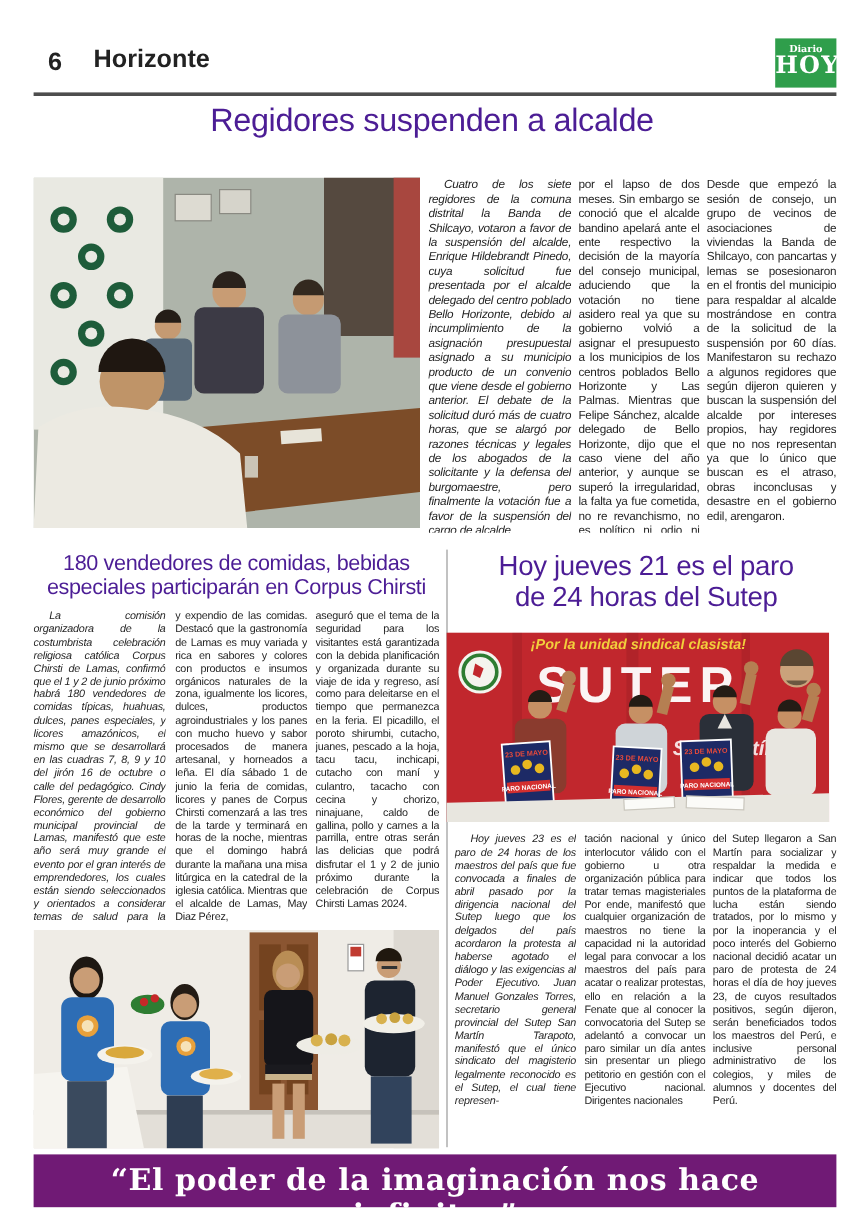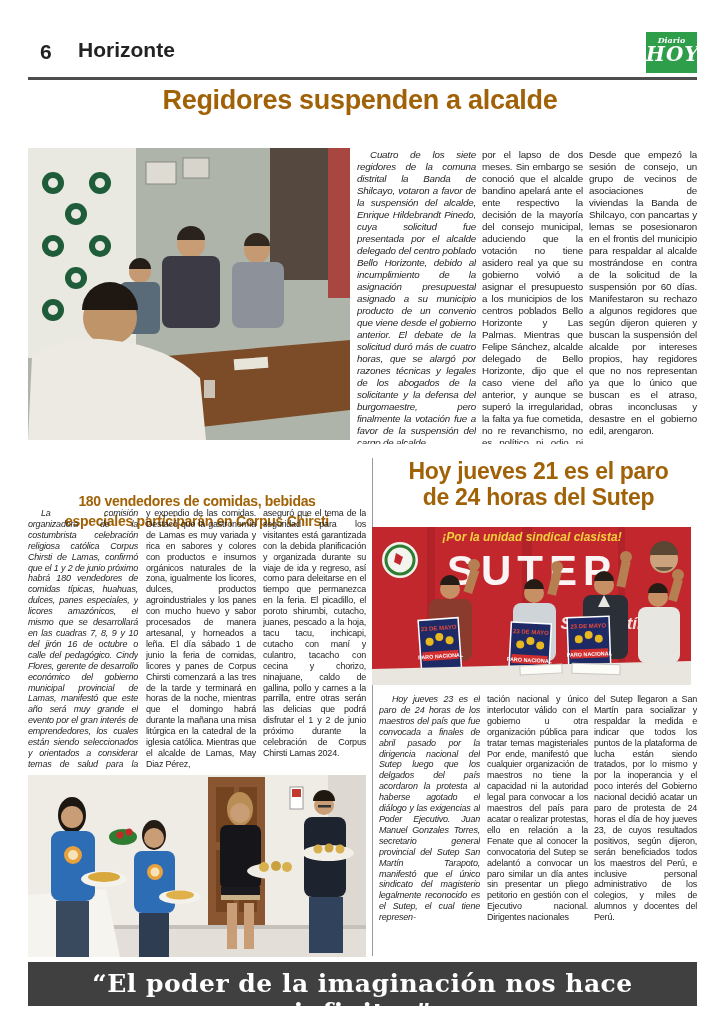--- a/index.html
+++ b/index.html
@@ -9,45 +9,45 @@
   
   .pagenum{font-size:21px;font-weight:bold;color:#222;}
   .section{font-size:21px;font-weight:bold;color:#222;}
   .date{font-size:15px;color:#222;white-space:nowrap;}
   .logo{width:51px;height:41px;background:#2f9e4b;color:#fff;text-align:center;
         font-family:"DejaVu Serif",serif;line-height:1;}
   .logo .l1{font-size:8px;font-weight:bold;padding-top:4px;}
   .logo .l2{font-size:20px;font-weight:bold;letter-spacing:1px;}
   .hrule{height:3px;background:#4d4d4d;}
   
-  .hl{font-weight:bold;text-align:center;color:#a16207;letter-spacing:-0.3px;}
+  .hl{font-weight:normal;text-align:center;color:#4c1d95;letter-spacing:-0.3px;}
   .hl1{font-size:27px;line-height:28px;}
-  .hl2{font-size:14px;line-height:20px;margin-top:32px;}
+  .hl2{font-size:18px;line-height:20px;}
   .hl3{font-size:23px;line-height:26px;}
   
   .col{font-size:9.8px;line-height:12px;text-align:justify;letter-spacing:-0.2px;
        color:#1f1f1f;overflow:hidden;}
   .colsm{font-size:9px;line-height:10.9px;text-align:justify;letter-spacing:-0.2px;
        color:#1f1f1f;overflow:hidden;}
   .indent{text-indent:13px;font-style:italic;}
   .vrule{width:1px;background:#9a9a9a;}
   
-  .footer{background:#404040;color:#fff;text-align:center;
+  .footer{background:#701a75;color:#fff;text-align:center;
           font-family:"DejaVu Serif",serif;font-weight:bold;}
   .footer span{display:inline-block;padding-top:7px;font-size:25px;letter-spacing:0.5px;}
   svg{display:block;}
 </style>
 </head>
 <body>
 
 <div class="page">
 
   <div class="abs pagenum" style="left:40px;top:40px;">6</div>
   <div class="abs section" style="left:78px;top:38px;">Horizonte</div>
-  <div class="abs logo" style="left:646px;top:32px;font-style:italic;">
+  <div class="abs logo" style="left:646px;top:32px;">
     <div class="l1">Diario</div>
     <div class="l2">HOY</div>
   </div>
   <div class="abs hrule" style="left:28px;top:77px;width:669px;"></div>
 
   <div class="abs hl hl1" style="left:60px;top:86px;width:600px;">
     <div>Regidores suspenden a alcalde</div>
   </div>
 
   <div class="abs" style="left:28px;top:148px;">

